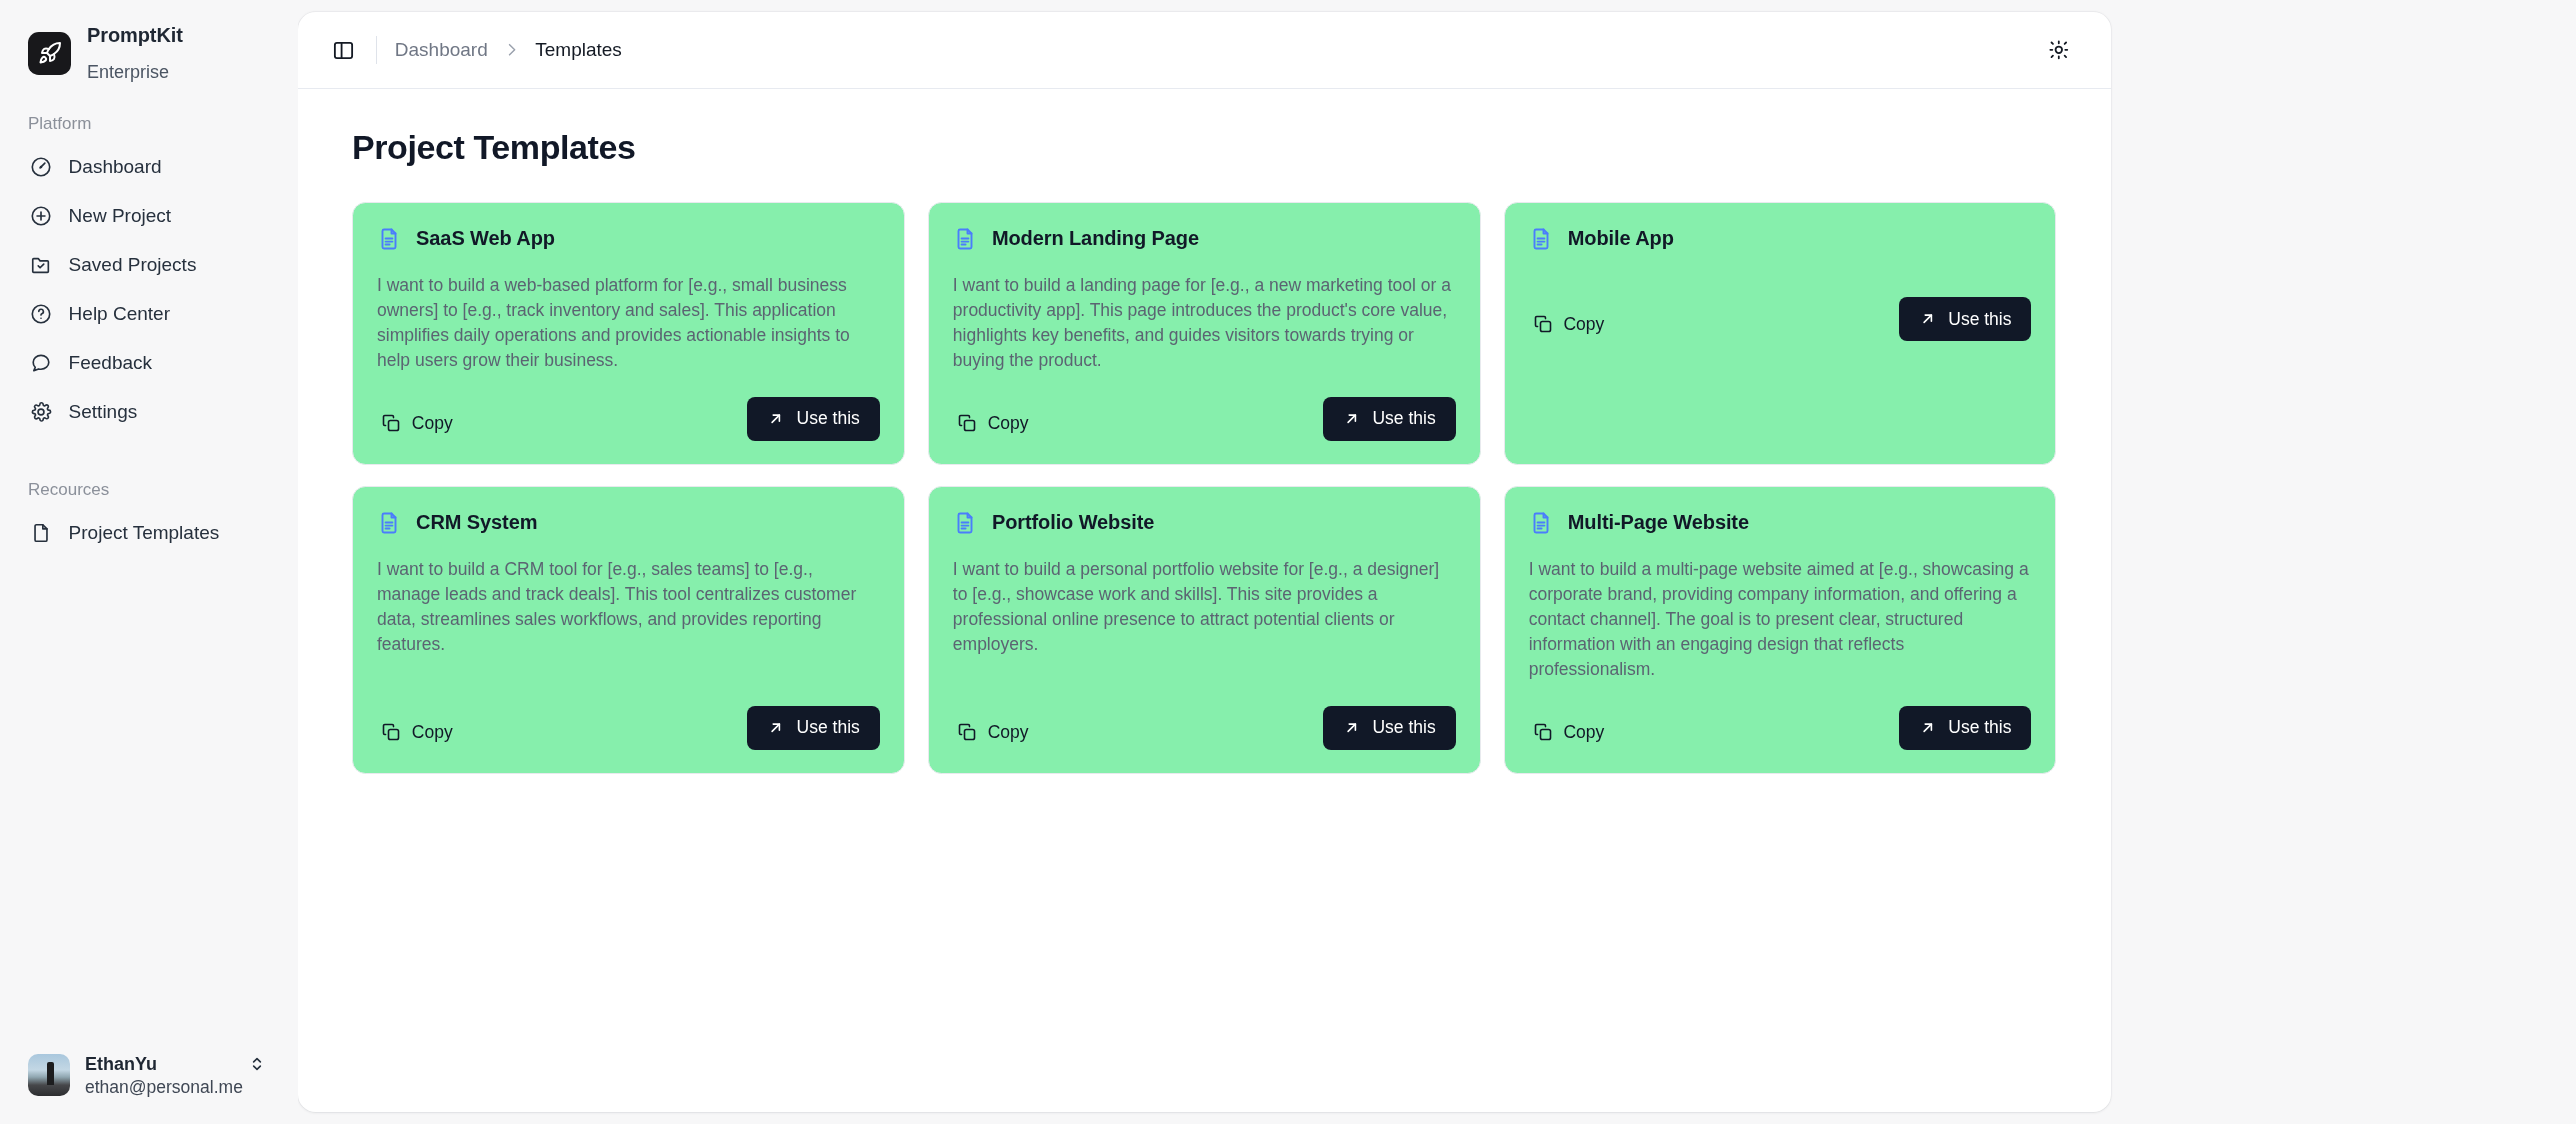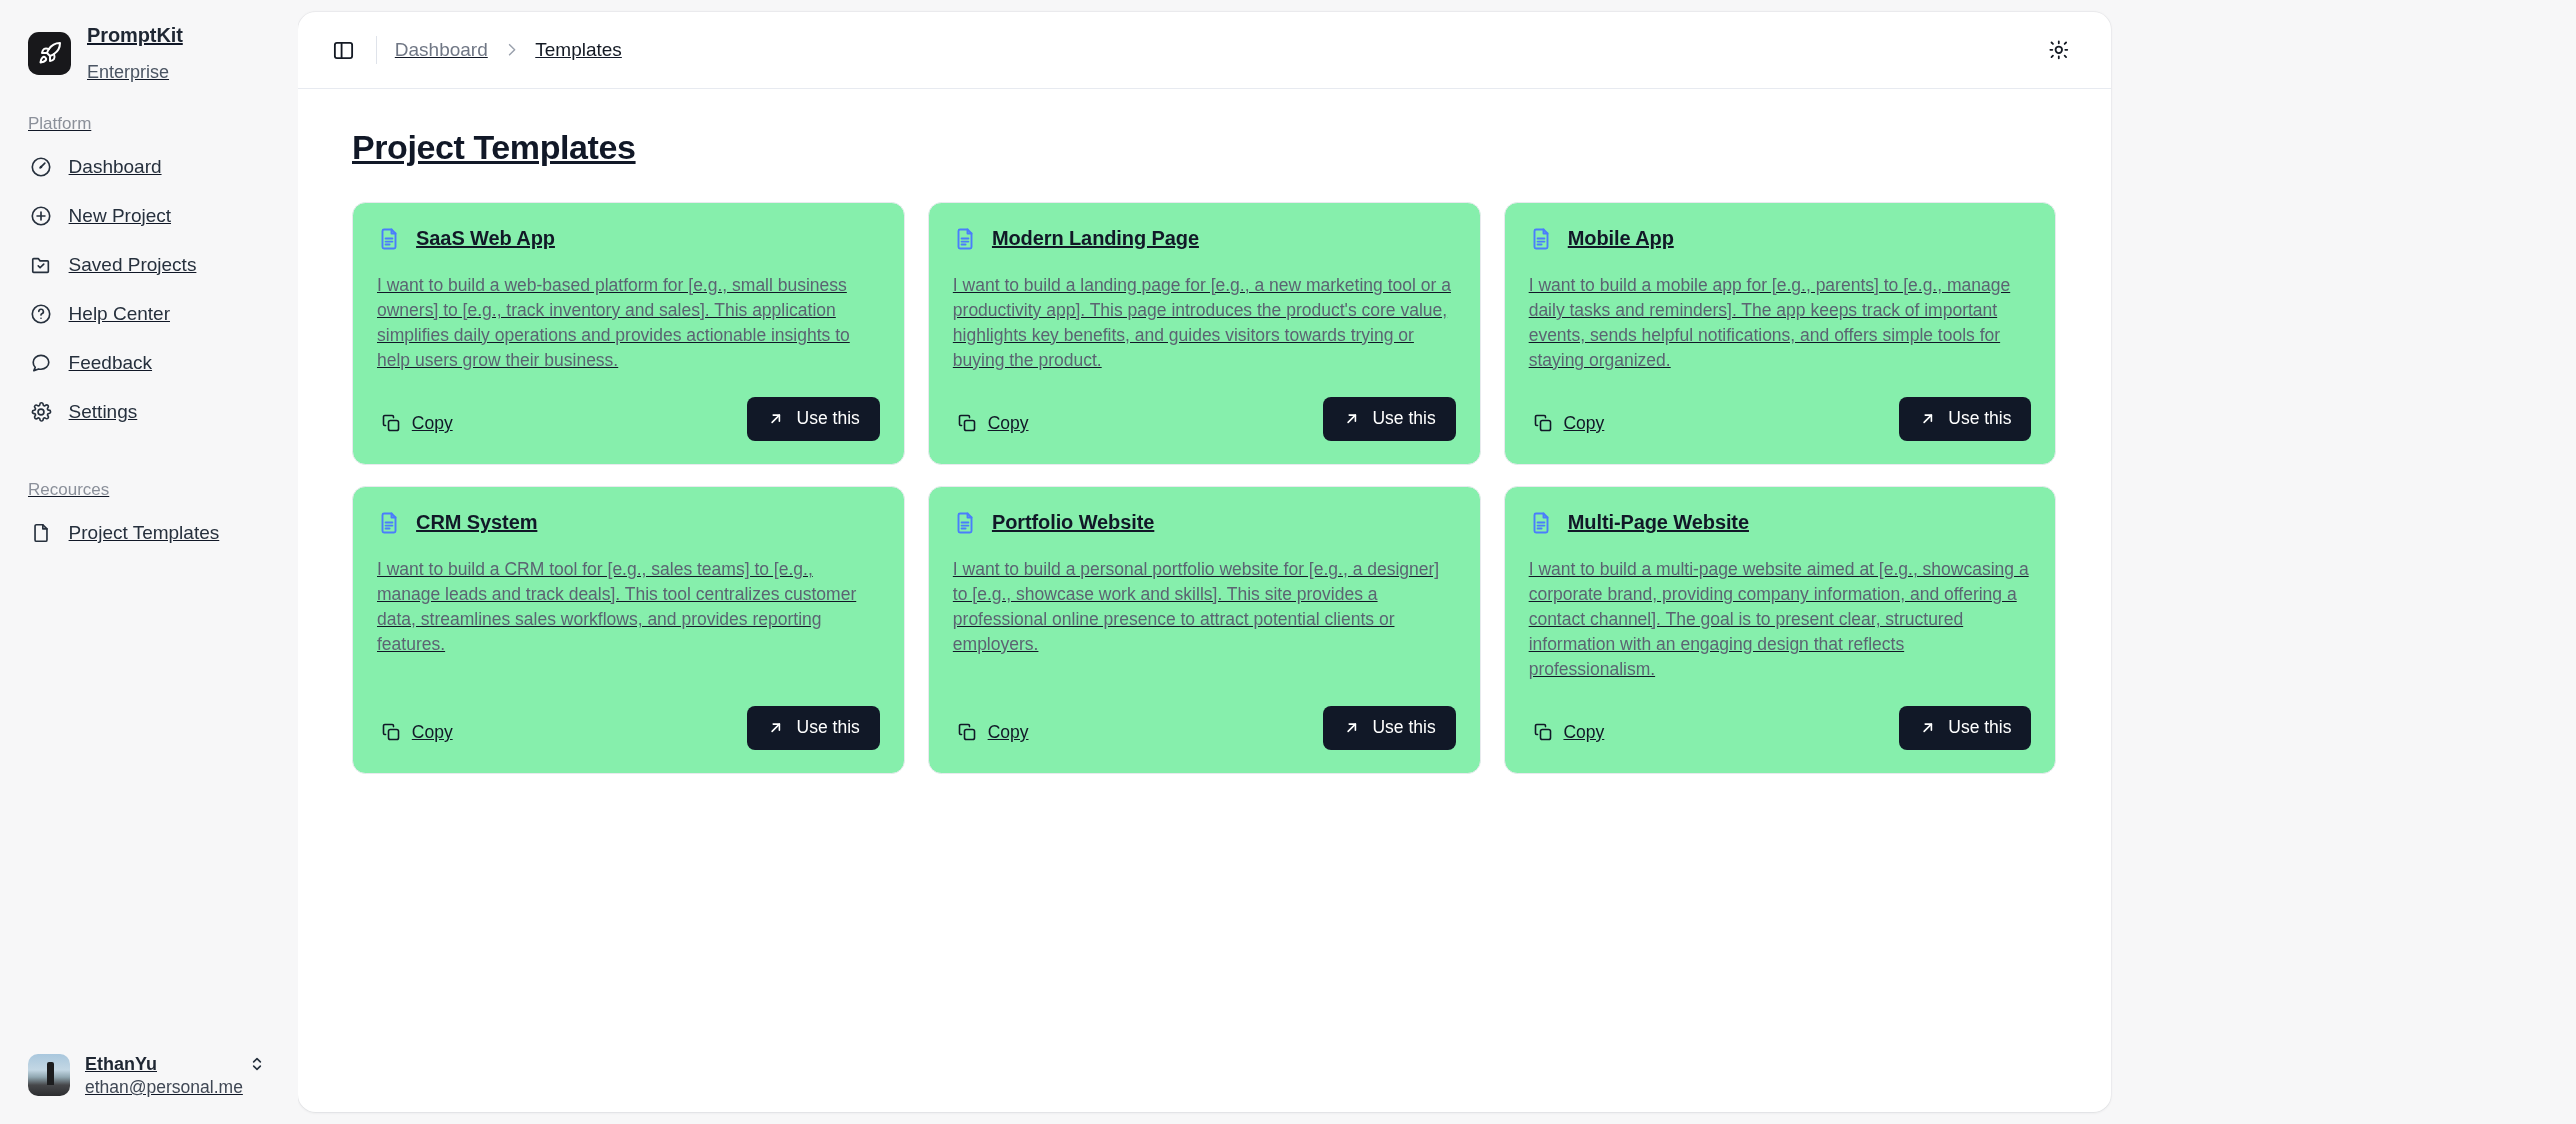--- a/index.html
+++ b/index.html
@@ -14,21 +14,20 @@
     background: #f7f7f8;
     font-family: "Liberation Sans", sans-serif;
     color: #111827;
     -webkit-font-smoothing: antialiased;
   }
 
   .app {
     display: flex;
     width: 2124px;
     height: 1125px;
-    text-decoration: underline;
   }
 
   
   .sidebar {
     width: 298px;
     flex: 0 0 298px;
     height: 100%;
     background: #f7f7f8;
     display: flex;
     flex-direction: column;
@@ -462,21 +461,20 @@
           <div class="card-head">
             <span class="card-file-icon">
               <svg class="icon-svg" width="24" height="24" viewBox="0 0 24 24" fill="none" stroke="#4a7dfc" stroke-width="1.9" stroke-linecap="round" stroke-linejoin="round">
                 <path d="M14.5 2.5H7A1.5 1.5 0 0 0 5.5 4v16A1.5 1.5 0 0 0 7 21.5h10a1.5 1.5 0 0 0 1.5-1.5V6.5z"></path>
                 <path d="M14.5 2.5V6.5h4"></path>
                 <path d="M8.6 11.5h6.8M8.6 14.6h6.8M8.6 17.5h4"></path>
               </svg>
             </span>
             <span class="card-title">Mobile App</span>
           </div>
-          <p class="card-desc">I want to build a mobile app for [e.g., parents] to [e.g., manage daily tasks and reminders]. The app keeps track of important events, sends helpful notifications, and offers simple tools for staying organized.</p>
           <div class="card-foot">
             <button class="copy-btn">
               <span>
                 <svg class="icon-svg" width="20" height="20" viewBox="0 0 24 24" fill="none" stroke="#111827" stroke-width="1.9" stroke-linecap="round" stroke-linejoin="round">
                   <rect x="9" y="9" width="12" height="12" rx="2.2"></rect>
                   <path d="M5.5 15H4.5A1.5 1.5 0 0 1 3 13.5V4.5A1.5 1.5 0 0 1 4.5 3h9A1.5 1.5 0 0 1 15 4.5v1"></path>
                 </svg>
               </span>
               <span>Copy</span>
             </button>

